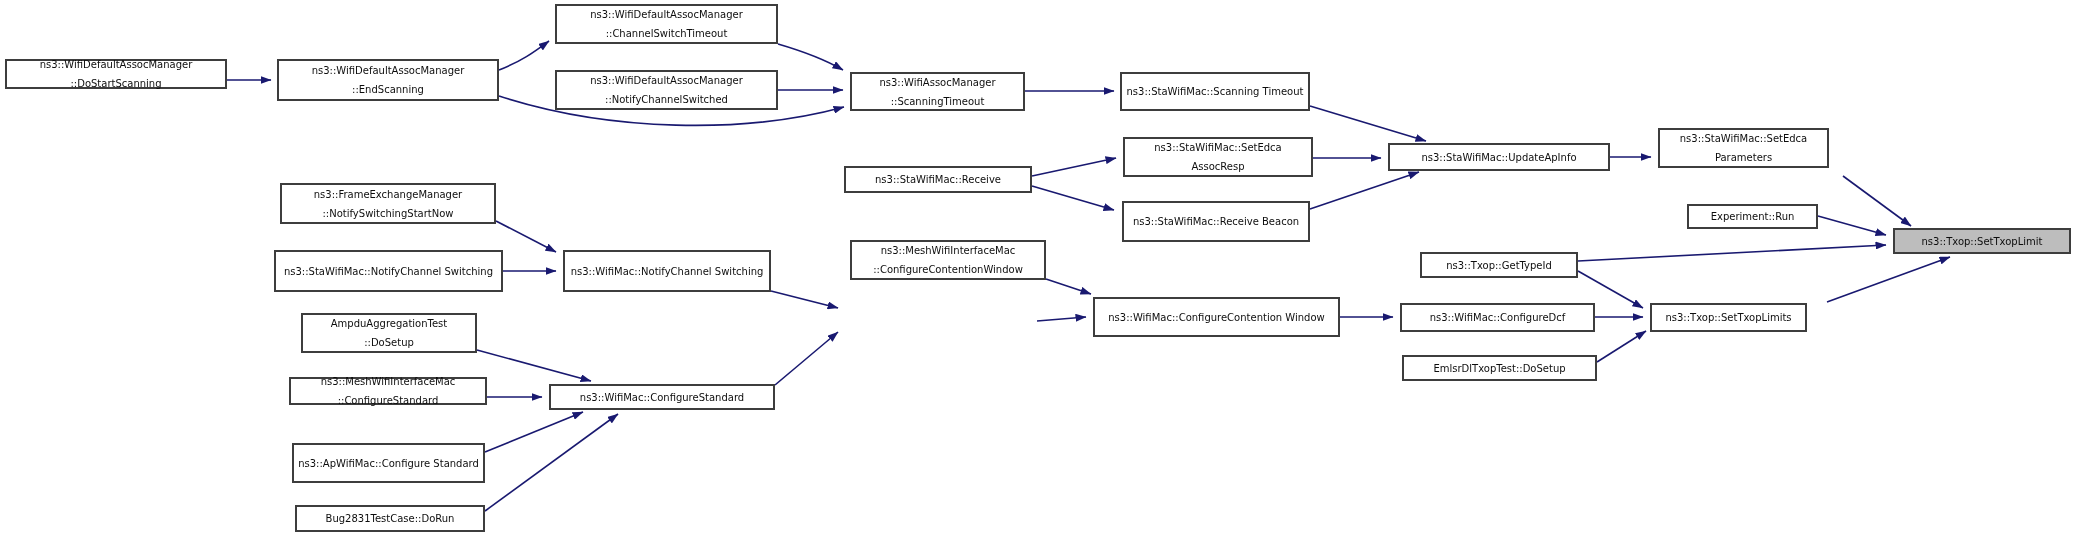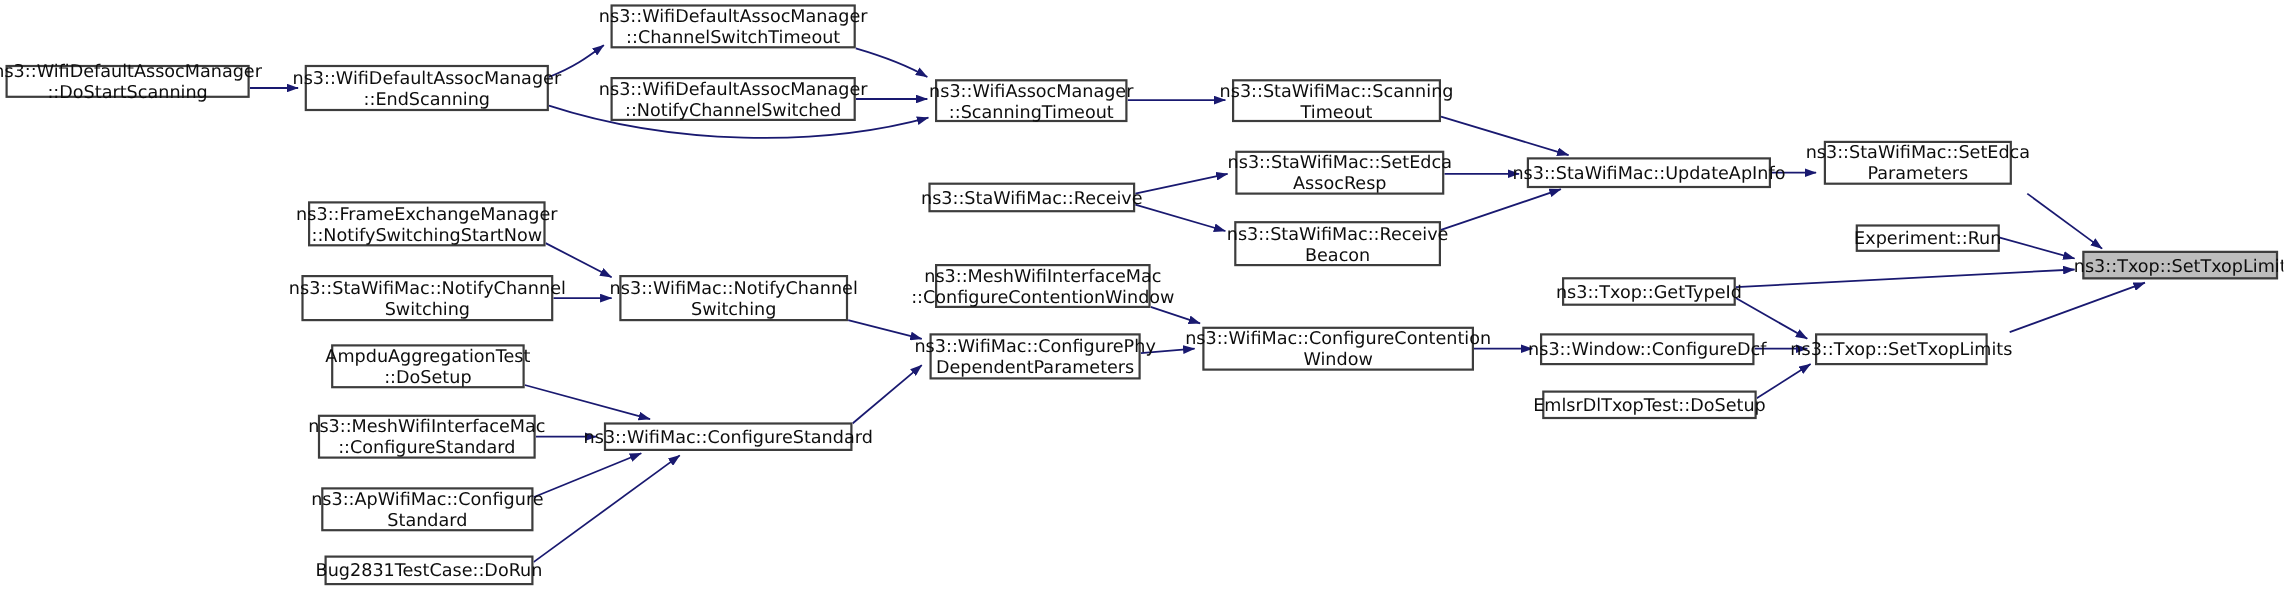--- a/index.html
+++ b/index.html
@@ -2,21 +2,21 @@
 <html><head>
 <meta charset="utf-8">
 <style>
   html,body{margin:0;padding:0;background:#ffffff;}
   .canvas{position:relative;width:2076px;height:541px;background:#ffffff;overflow:hidden;
           font-family:"DejaVu Sans","Liberation Sans",sans-serif;}
   svg.edges{position:absolute;left:0;top:0;z-index:1;}
   .node{position:absolute;z-index:2;box-sizing:border-box;background:#ffffff;
         border:2px solid #3d3d3d;color:#0d0d0d;
         display:flex;align-items:center;justify-content:center;text-align:center;
-        font-size:16px;line-height:19px;padding:0 2px;cursor:pointer;}
+        font-size:10px;line-height:19px;padding:0 2px;cursor:pointer;}
   .node.target{background:#bdbdbd;}
 </style>
 </head>
 <body>
 
 <div class="canvas">
 
   <svg class="edges" width="2076" height="541" viewBox="0 0 2076 541">
     <defs>
       <marker id="arrow" viewBox="0 0 11 8" refX="10.5" refY="4" markerWidth="11" markerHeight="8" markerUnits="userSpaceOnUse" orient="auto">
@@ -64,28 +64,27 @@
   <div class="node" style="left:850px;top:72px;width:175px;height:39px">ns3::WifiAssocManager ::ScanningTimeout</div>
   <div class="node" style="left:1120px;top:72px;width:190px;height:39px">ns3::StaWifiMac::Scanning Timeout</div>
   <div class="node" style="left:844px;top:166px;width:188px;height:27px">ns3::StaWifiMac::Receive</div>
   <div class="node" style="left:1123px;top:137px;width:190px;height:40px">ns3::StaWifiMac::SetEdca AssocResp</div>
   <div class="node" style="left:1122px;top:201px;width:188px;height:41px">ns3::StaWifiMac::Receive Beacon</div>
   <div class="node" style="left:1388px;top:143px;width:222px;height:28px">ns3::StaWifiMac::UpdateApInfo</div>
   <div class="node" style="left:1658px;top:128px;width:171px;height:40px">ns3::StaWifiMac::SetEdca Parameters</div>
   <div class="node" style="left:1687px;top:204px;width:131px;height:25px">Experiment::Run</div>
   <div class="node target" style="left:1893px;top:228px;width:178px;height:26px">ns3::Txop::SetTxopLimit</div>
   <div class="node" style="left:1420px;top:252px;width:158px;height:26px">ns3::Txop::GetTypeId</div>
-  <div class="node" style="left:1400px;top:303px;width:195px;height:29px">ns3::Window::ConfigureDcf</div>
+  <div class="node" style="left:1400px;top:303px;width:195px;height:29px">ns3::WifiMac::ConfigureDcf</div>
   <div class="node" style="left:1650px;top:303px;width:157px;height:29px">ns3::Txop::SetTxopLimits</div>
   <div class="node" style="left:1402px;top:355px;width:195px;height:26px">EmlsrDlTxopTest::DoSetup</div>
   <div class="node" style="left:280px;top:183px;width:216px;height:41px">ns3::FrameExchangeManager ::NotifySwitchingStartNow</div>
   <div class="node" style="left:274px;top:250px;width:229px;height:42px">ns3::StaWifiMac::NotifyChannel Switching</div>
   <div class="node" style="left:563px;top:250px;width:208px;height:42px">ns3::WifiMac::NotifyChannel Switching</div>
   <div class="node" style="left:301px;top:313px;width:176px;height:40px">AmpduAggregationTest ::DoSetup</div>
-  <div class="node" style="left:289px;top:377px;width:198px;height:40px">ns3::MeshWifiInterfaceMac ::ConfigureStandard</div>
+  <div class="node" style="left:289px;top:377px;width:198px;height:28px">ns3::MeshWifiInterfaceMac ::ConfigureStandard</div>
   <div class="node" style="left:292px;top:443px;width:193px;height:40px">ns3::ApWifiMac::Configure Standard</div>
   <div class="node" style="left:295px;top:505px;width:190px;height:27px">Bug2831TestCase::DoRun</div>
   <div class="node" style="left:549px;top:384px;width:226px;height:26px">ns3::WifiMac::ConfigureStandard</div>
   <div class="node" style="left:850px;top:240px;width:196px;height:40px">ns3::MeshWifiInterfaceMac ::ConfigureContentionWindow</div>
-  <div class="node" style="left:845px;top:303px;width:192px;height:42px">ns3::WifiMac::ConfigurePhy DependentParameters</div>
   <div class="node" style="left:1093px;top:297px;width:247px;height:40px">ns3::WifiMac::ConfigureContention Window</div>
 
 </div>
 
 </body></html>

